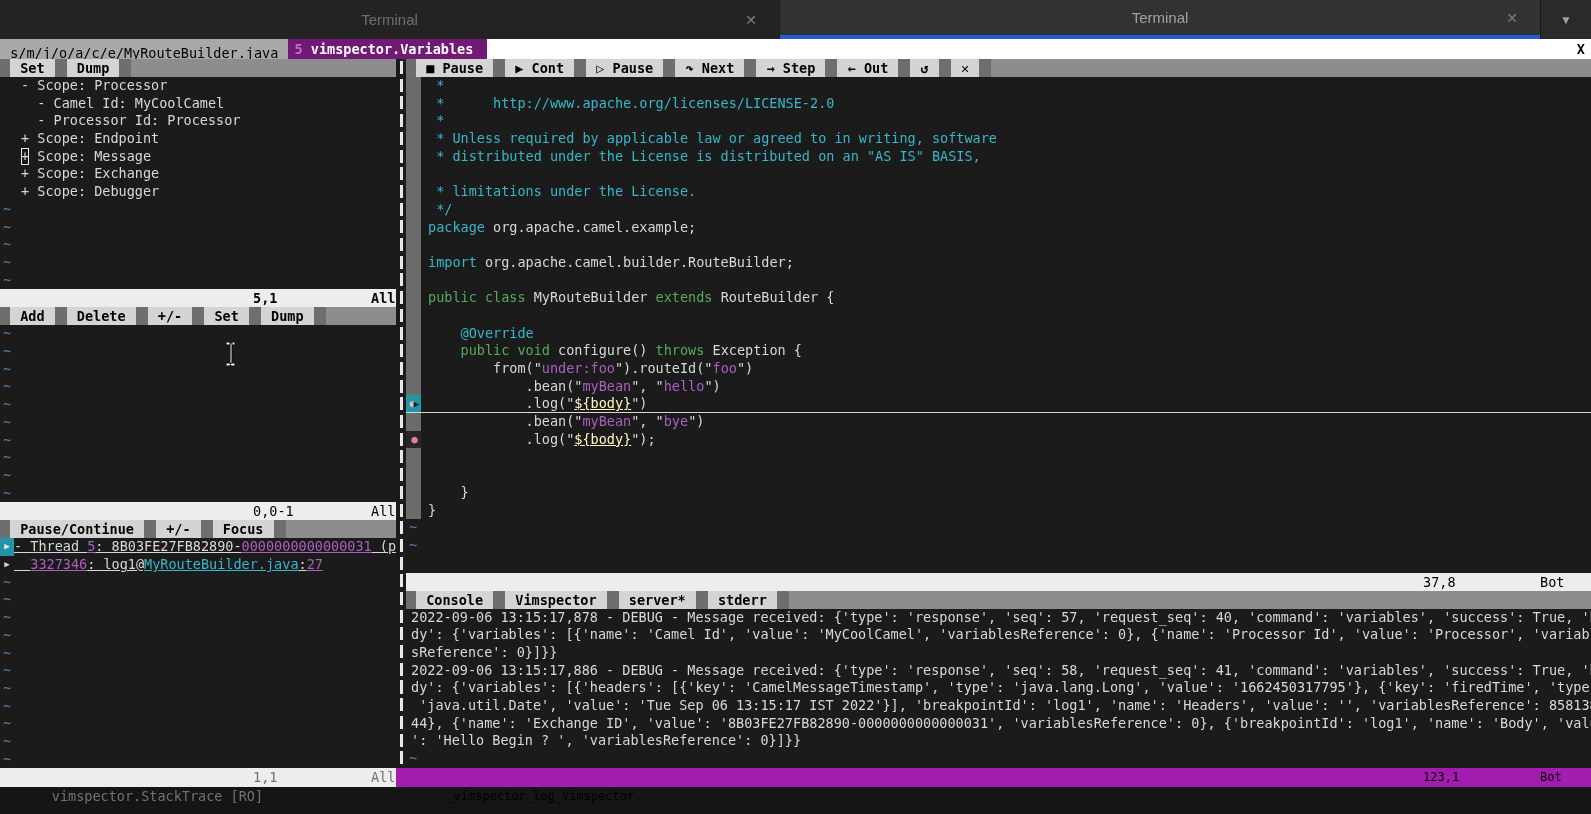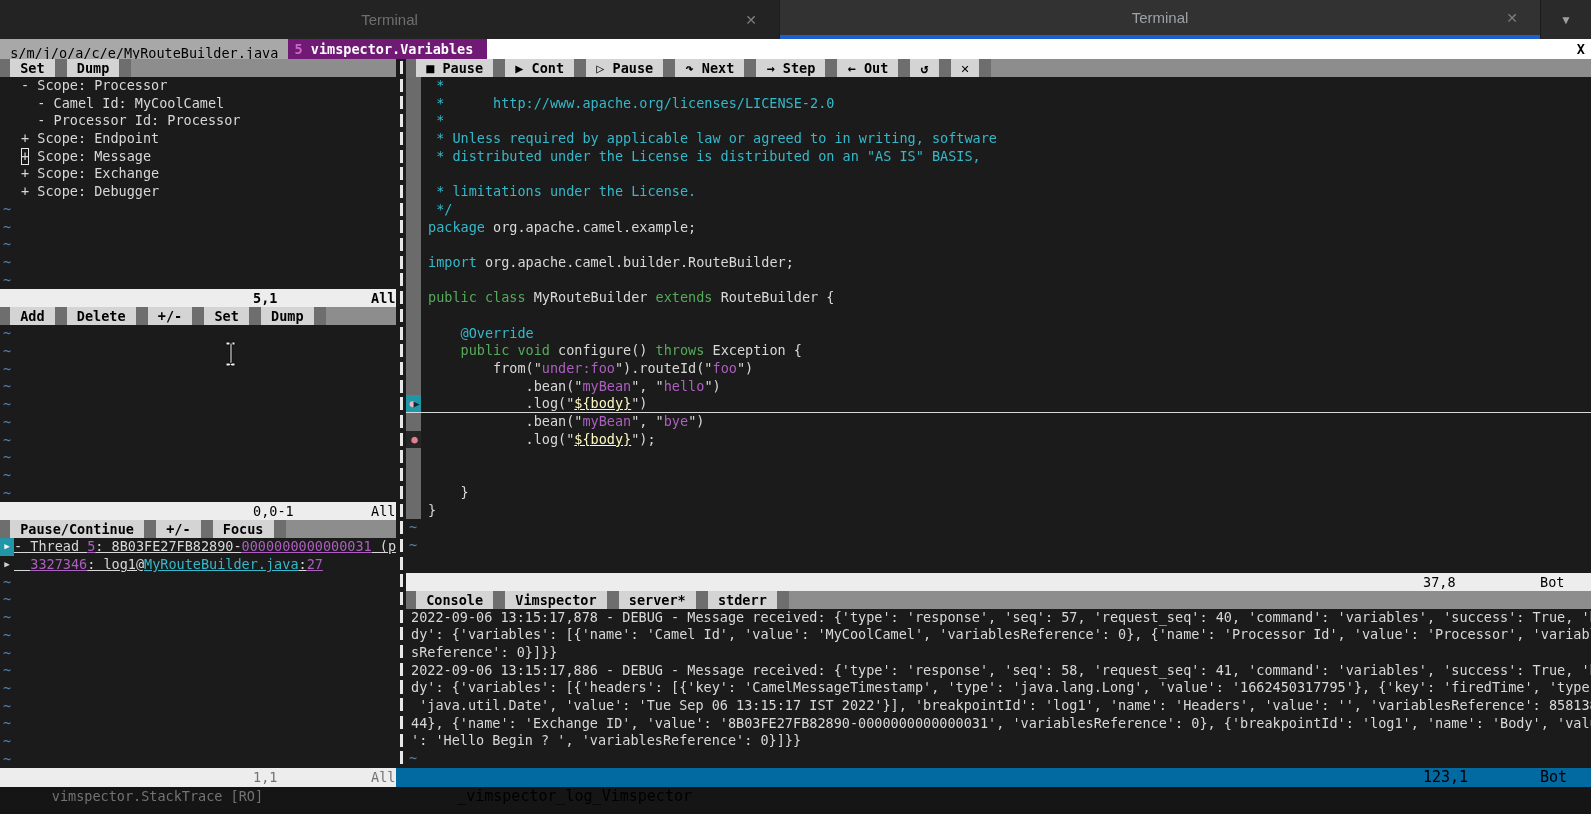--- a/index.html
+++ b/index.html
@@ -63,21 +63,21 @@
   .sg-s{color:#ad5fc0;} .sg-su{color:#fef9c3;text-decoration:underline;}
   .sg-pu{color:#d8d8d8;text-decoration:underline;}
   .sg-nu{color:#ad5fc0;text-decoration:underline;}
   .sg-cu{color:#35b8ca;text-decoration:underline;}
   .sg-cursor{color:#d8d8d8;box-shadow:inset 0 0 0 1px #e8e8e8;}
   
   .lrow{padding-left:5px;color:#d8d8d8;}
   
   .bottom{display:flex;height:19px;}
   .bseg-l{width:396px;position:relative;background:#ededed;color:#737373;font-size:13.5px;line-height:19px;white-space:pre;}
-  .bseg-r{flex:1;position:relative;background:#0369a1;color:#000;font-size:15px;line-height:19px;white-space:pre;}
+  .bseg-r{flex:1;position:relative;background:#a21caf;color:#000;font-size:12px;line-height:19px;white-space:pre;}
   .bseg-r .sname{padding-left:7px;}
   .cmdline{height:27px;background:#151515;}
   
   .ibeam{position:absolute;left:222px;top:340px;width:18px;height:28px;pointer-events:none;}
 </style>
 </head>
 <body>
 
 <div class="screen">
 

